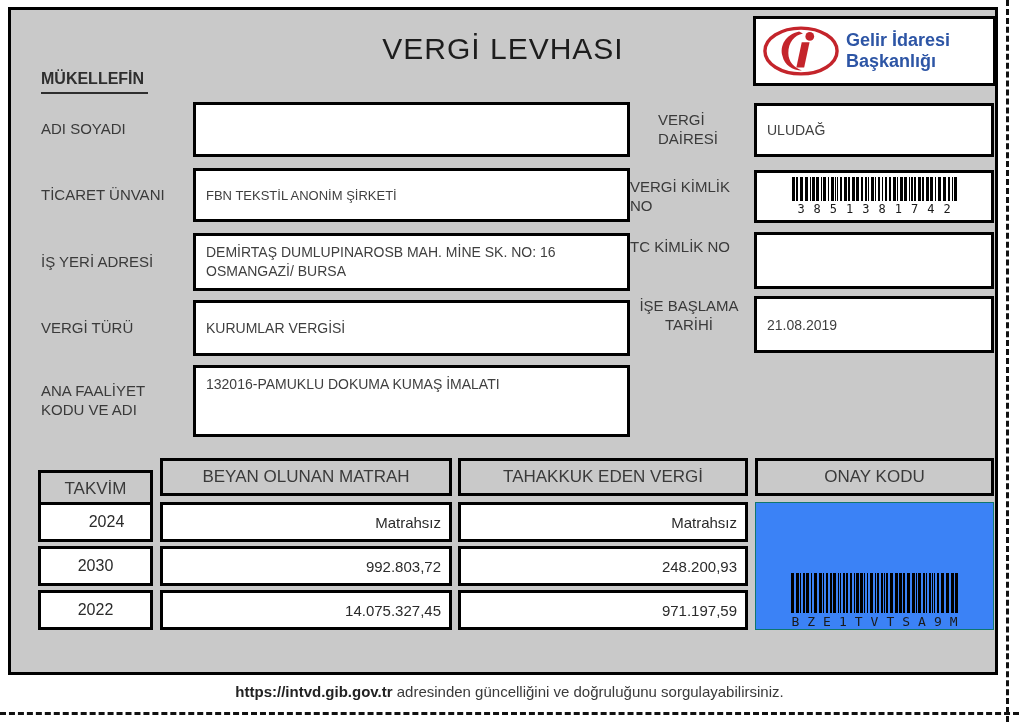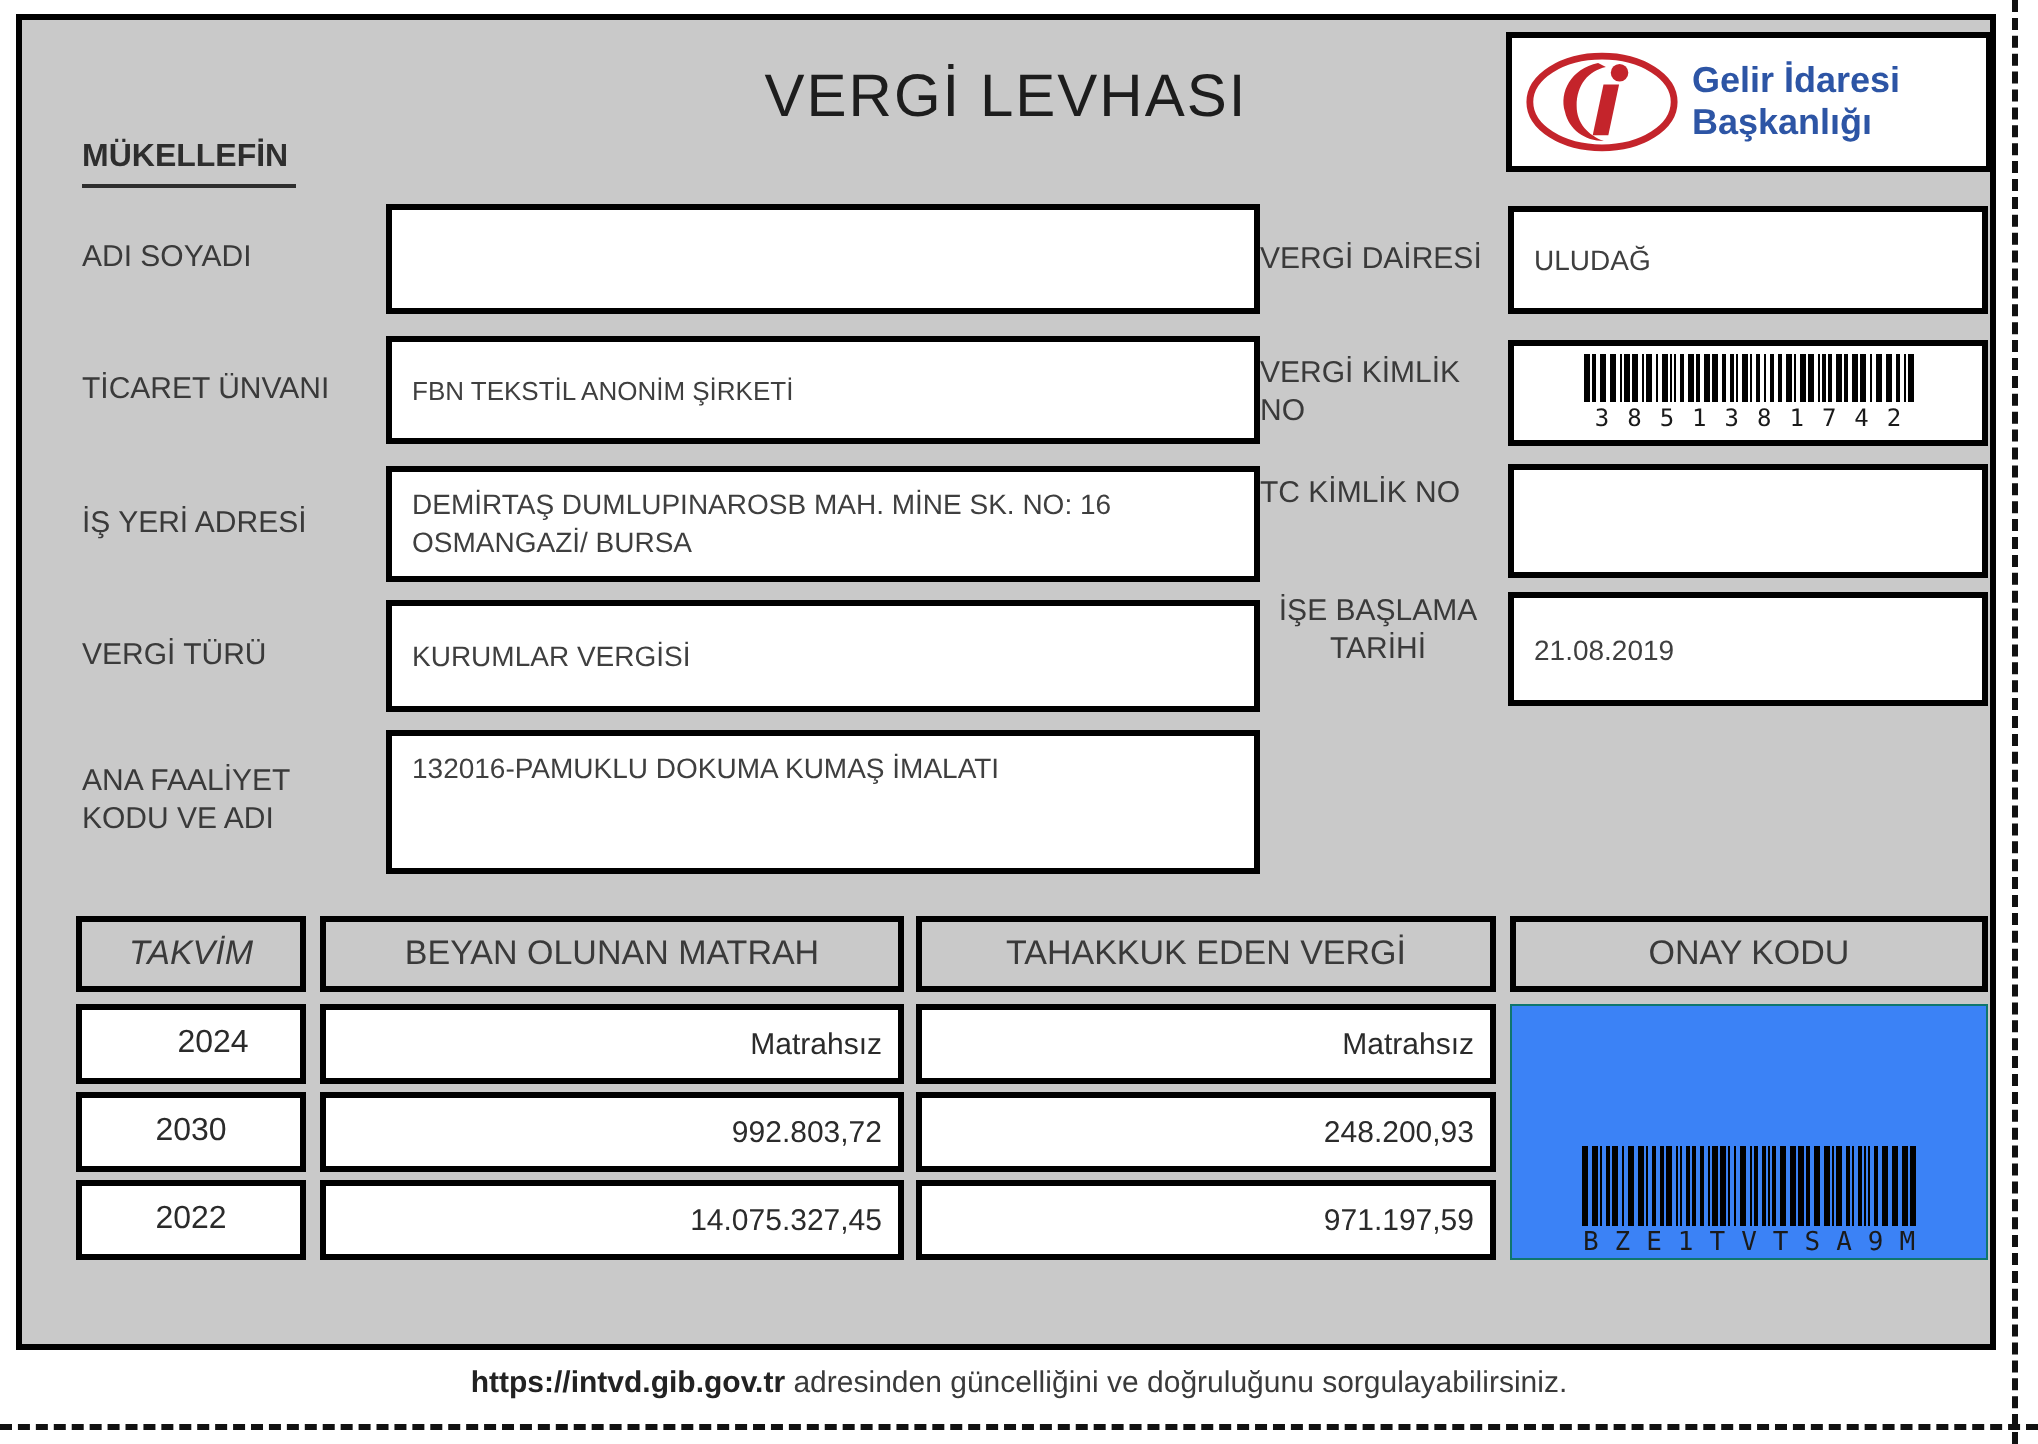--- a/index.html
+++ b/index.html
@@ -84,21 +84,21 @@
     <div class="field-box" style="left:182px; top:223px; width:437px; height:58px; line-height:1.35;">
       <span style="display:block; max-width:370px;">DEMİRTAŞ DUMLUPINAROSB MAH. MİNE SK. NO: 16 OSMANGAZİ/ BURSA</span>
     </div>
 
     <div class="field-label" style="left:30px; top:290px; height:56px; width:145px;">VERGİ TÜRÜ</div>
     <div class="field-box" style="left:182px; top:290px; width:437px; height:56px;">KURUMLAR VERGİSİ</div>
 
     <div class="field-label" style="left:30px; top:355px; height:72px; width:150px;">ANA FAALİYET KODU VE ADI</div>
     <div class="field-box topalign" style="left:182px; top:355px; width:437px; height:72px;">132016-PAMUKLU DOKUMA KUMAŞ İMALATI</div>
 
-    <div class="field-label" style="left:619px; top:93px; height:54px; width:112px;">VERGİ DAİRESİ</div>
+    <div class="field-label" style="left:619px; top:93px; height:54px; width:112px;padding-left:28px;">VERGİ DAİRESİ</div>
     <div class="field-box" style="left:743px; top:93px; width:240px; height:54px;">ULUDAĞ</div>
 
     <div class="field-label" style="left:619px; top:160px; height:53px; width:118px;">VERGİ KİMLİK NO</div>
     <div class="field-box" style="left:743px; top:160px; width:240px; height:53px; padding:5px 6px;">
       <div class="barcode-wrap">
         <div class="bars" style="height:24px;">
             <span style="width:3px;margin-right:1px"></span>
             <span style="width:2px;margin-right:2px"></span>
             <span style="width:3px;margin-right:2px"></span>
             <span style="width:3px;margin-right:2px"></span>
@@ -146,21 +146,21 @@
         <div class="barcode-text" style="font-size:12px; letter-spacing:9px; margin-left:9px;">3851381742</div>
       </div>
     </div>
 
     <div class="field-label" style="left:619px; top:222px; height:30px; width:125px;">TC KİMLİK NO</div>
     <div class="field-box" style="left:743px; top:222px; width:240px; height:57px;"></div>
 
     <div class="field-label" style="left:619px; top:286px; height:40px; width:118px;text-align:center;">İŞE BAŞLAMA TARİHİ</div>
     <div class="field-box" style="left:743px; top:286px; width:240px; height:57px;">21.08.2019</div>
 
-    <div class="th" style="left:27px;  top:448px; width:115px;font-style:italic;">TAKVİM</div>
+    <div class="th" style="left:27px;  top:460px; width:115px;">TAKVİM</div>
     <div class="th" style="left:447px; top:448px; width:290px;">TAHAKKUK EDEN VERGİ</div>
     <div class="th" style="left:149px; top:448px; width:292px;">BEYAN OLUNAN MATRAH</div>
     <div class="th" style="left:744px; top:448px; width:239px;">ONAY KODU</div>
 
     <div class="td year" style="left:27px;  top:492px; width:115px;padding-left:22px;">2024</div>
     <div class="td amount" style="left:149px; top:492px; width:292px;">Matrahsız</div>
     <div class="td amount" style="left:447px; top:492px; width:290px;">Matrahsız</div>
 
     <div class="td year" style="left:27px;  top:536px; width:115px;">2030</div>
     <div class="td amount" style="left:149px; top:536px; width:292px;">992.803,72</div>

